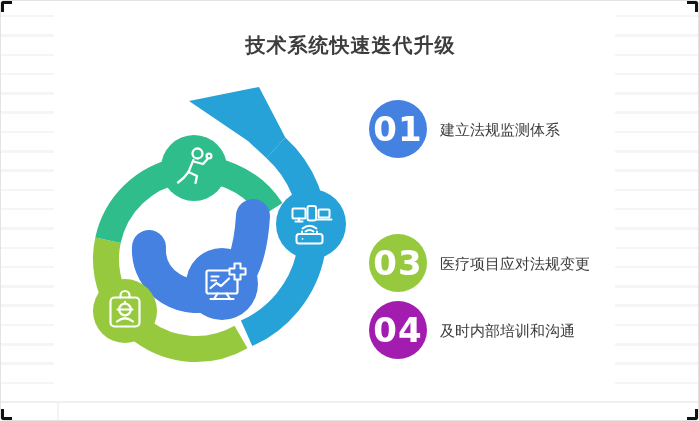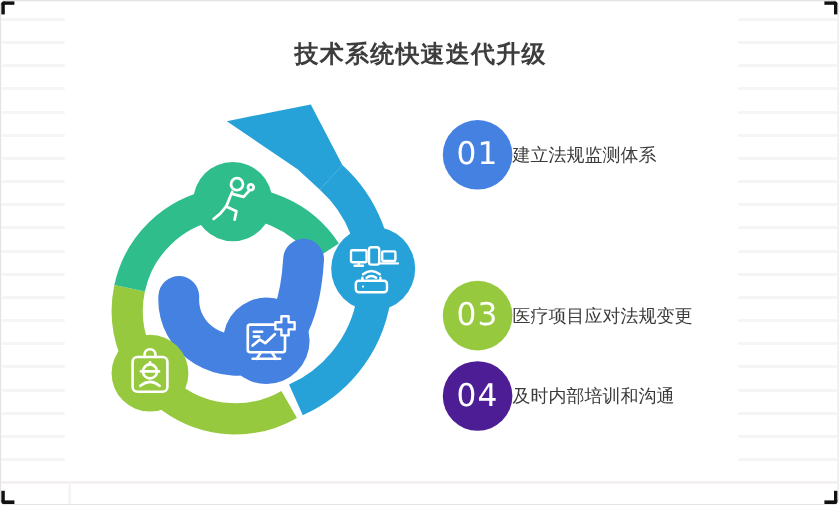--- a/index.html
+++ b/index.html
@@ -23,25 +23,25 @@
   .corner.bl{left:0;bottom:0;border-bottom:3px solid #111;border-left:3px solid #111;}
   .corner.br{right:0;bottom:0;border-bottom:3px solid #111;border-right:3px solid #111;}
   .page-title{
     position:absolute;left:0;top:31px;width:699px;margin:0;
     text-align:center;font-size:20px;font-weight:bold;color:#3d3d3d;letter-spacing:1px;
   }
   .diagram{position:absolute;left:50px;top:68px;}
   .step{position:absolute;left:368px;height:58px;display:flex;align-items:center;}
   .step-circle{
     width:58px;height:58px;border-radius:50%;flex:0 0 58px;
-    color:#fff;font-size:26px;font-weight:400;line-height:58px;text-align:center;
+    color:#fff;font-size:34px;font-weight:700;line-height:58px;text-align:center;
     font-family:"DejaVu Sans","Liberation Sans",sans-serif;letter-spacing:1px;
   }
   .step-label{
-    width:156px;font-size:15px;line-height:19px;color:#3b3b3b;
+    margin-left:13px;width:156px;font-size:15px;line-height:19px;color:#3b3b3b;
   }
   .s1{top:99px;} .s2{top:166px;} .s3{top:233px;} .s4{top:300px;}
 </style>
 </head>
 <body>
 
 <div class="stage">
 
   <div class="rule-lines rule-left"></div>
   <div class="rule-lines rule-right"></div>
@@ -113,17 +113,17 @@
 
   <div class="step s1">
     <div class="step-circle" style="background: rgb(68, 129, 225);">01</div>
     <div class="step-label">建立法规监测体系</div>
   </div>
   <div class="step s3">
     <div class="step-circle" style="background: rgb(151, 201, 62);">03</div>
     <div class="step-label">医疗项目应对法规变更</div>
   </div>
   <div class="step s4">
-    <div class="step-circle" style="background: #4c1d95;">04</div>
+    <div class="step-circle" style="background: #a21caf;">04</div>
     <div class="step-label">及时内部培训和沟通</div>
   </div>
 
 </div>
 
 </body></html>

